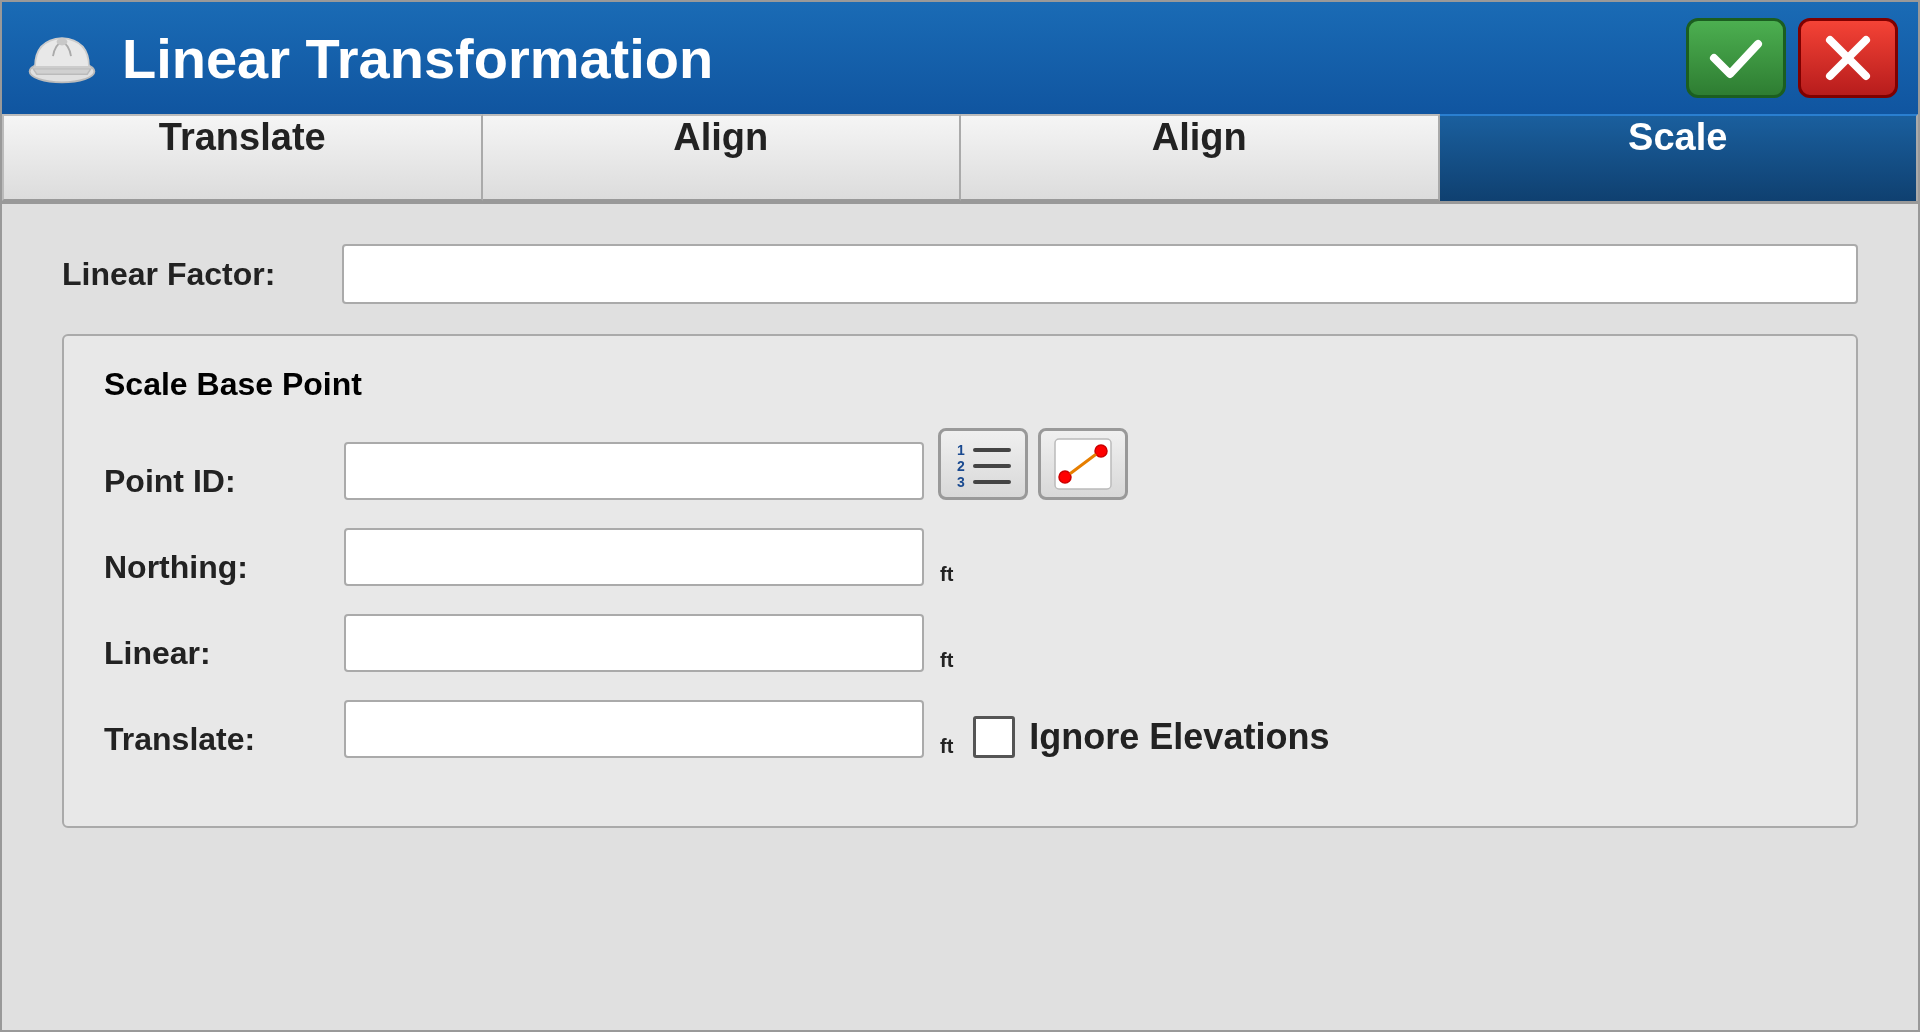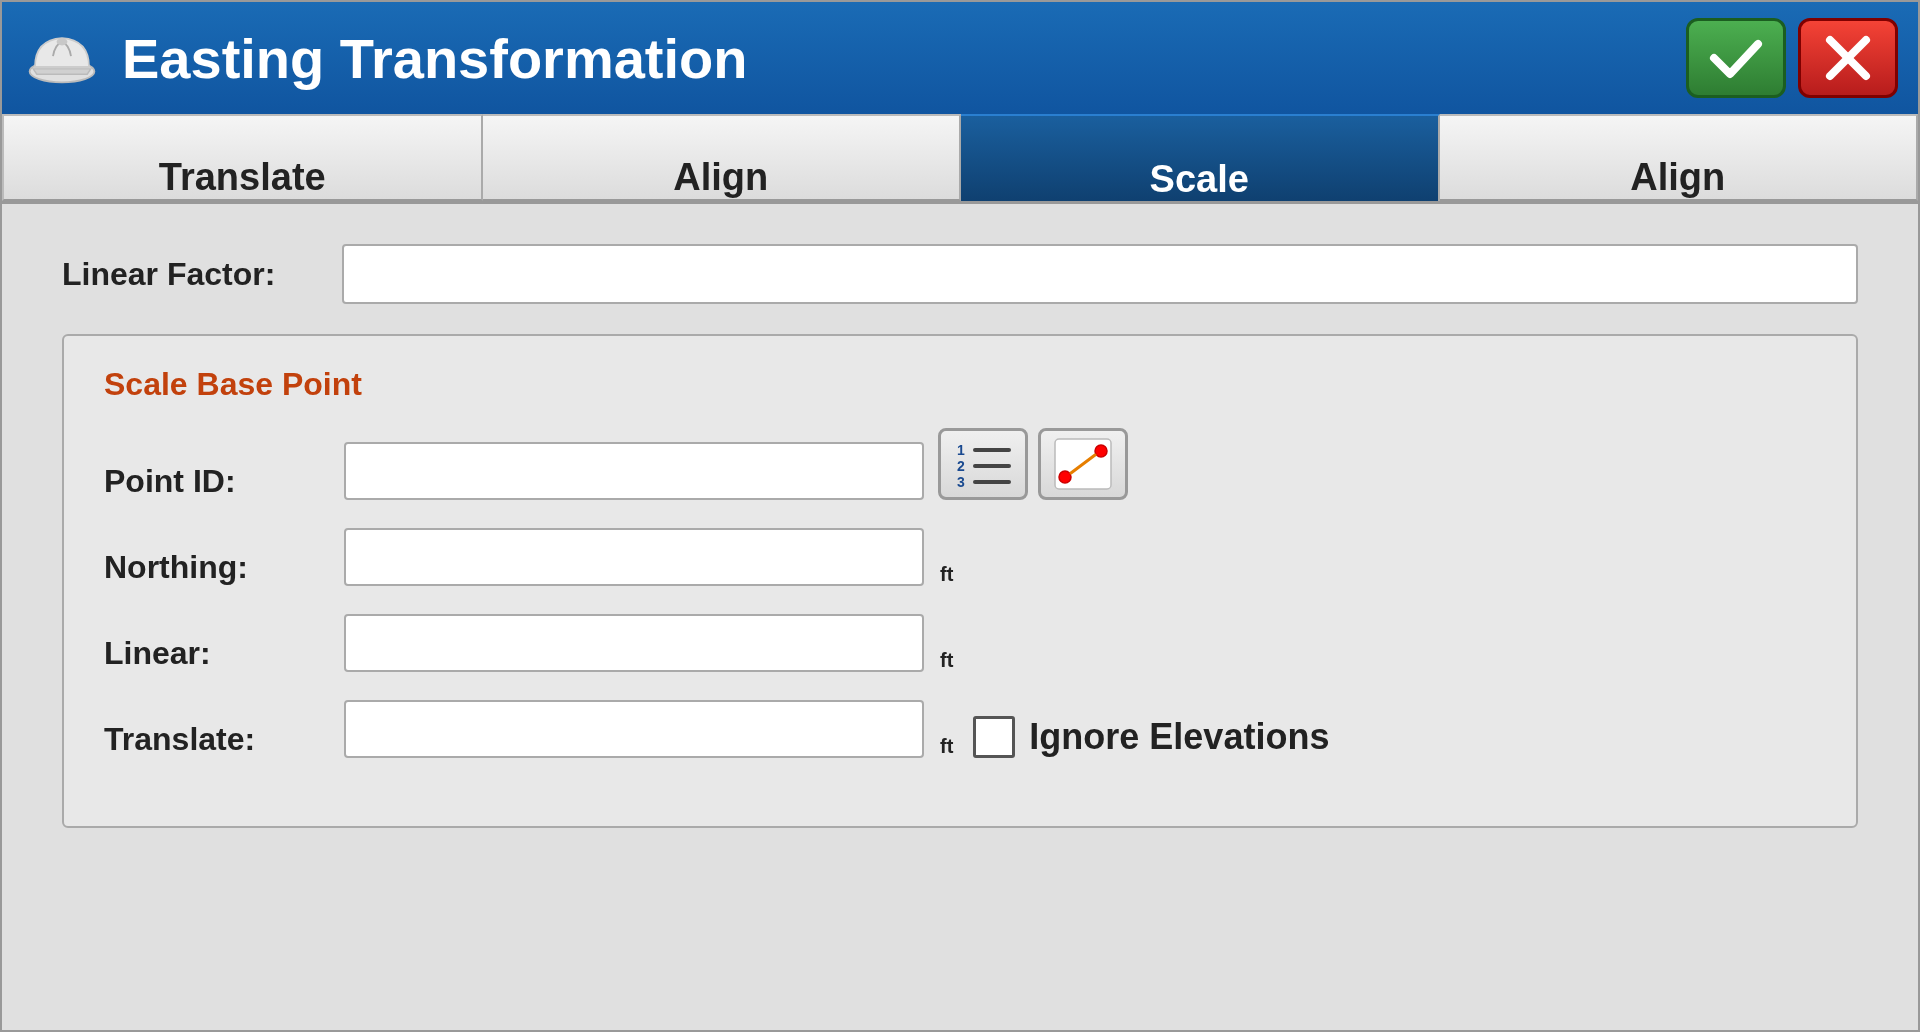--- a/index.html
+++ b/index.html
@@ -85,21 +85,21 @@
     .tabs {
       display: flex;
       background: #c8c8c8;
       border-bottom: 3px solid #999;
       height: 90px;
     }
 
     .tab {
       flex: 1;
       display: flex;
-      align-items: flex-end;
+      align-items: flex-start;
       justify-content: center;
       font-size: 38px;
       font-weight: bold;
       cursor: pointer;
       border-right: 2px solid #aaa;
       background: linear-gradient(180deg, #f5f5f5 0%, #dcdcdc 100%);
       border-top: 2px solid #bbb;
       border-bottom: 2px solid #999;
       color: #222;
     }
@@ -151,21 +151,21 @@
       border-radius: 6px;
       padding: 30px 40px 40px 40px;
       margin-top: 10px;
       background: #e8e8e8;
       position: relative;
     }
 
     .group-label {
       font-size: 32px;
       font-weight: bold;
-      color: #c2410c;
+      color: #000000;
       margin-bottom: 25px;
     }
 
     .group-form-row {
       display: flex;
       align-items: flex-end;
       margin-bottom: 28px;
     }
 
     .group-form-label {
@@ -260,21 +260,21 @@
     <div class="header-icon">
       <svg class="hardhat-svg" viewBox="0 0 80 80" xmlns="http://www.w3.org/2000/svg">
 
         <ellipse cx="40" cy="55" rx="36" ry="12" fill="#e0e0e0" stroke="#bbb" stroke-width="2"></ellipse>
         <path d="M10 50 Q10 20 40 18 Q70 20 70 50 Z" fill="#e8e8e8" stroke="#ccc" stroke-width="2"></path>
         <path d="M8 52 L72 52 L68 58 L12 58 Z" fill="#d0d0d0" stroke="#bbb" stroke-width="1.5"></path>
         <path d="M30 38 Q32 25 40 22 Q48 25 50 38" fill="none" stroke="#aaa" stroke-width="2"></path>
         <ellipse cx="40" cy="22" rx="6" ry="4" fill="#c8c8c8"></ellipse>
       </svg>
     </div>
-    <div class="header-title">Easting Transformation</div>
+    <div class="header-title">Linear Transformation</div>
     <div class="header-buttons">
       <div class="btn-ok">
         <svg viewBox="0 0 60 60" width="60" height="60">
           <polyline points="8,30 24,46 52,16" stroke="white" stroke-width="8" fill="none" stroke-linecap="round" stroke-linejoin="round"></polyline>
         </svg>
       </div>
       <div class="btn-cancel">
         <svg viewBox="0 0 60 60" width="60" height="60">
           <line x1="12" y1="12" x2="48" y2="48" stroke="white" stroke-width="8" stroke-linecap="round"></line>
           <line x1="48" y1="12" x2="12" y2="48" stroke="white" stroke-width="8" stroke-linecap="round"></line>
@@ -283,25 +283,25 @@
     </div>
   </div>
 
   <div class="tabs">
     <div class="tab">
       <span>Translate</span>
     </div>
     <div class="tab">
       <span>Align</span>
     </div>
+    <div class="tab">
+      <span>Align</span>
+    </div>
     <div class="tab active">
       <span>Scale</span>
-    </div>
-    <div class="tab">
-      <span>Align</span>
     </div>
   </div>
 
   <div class="content">
 
     <div class="form-row">
       <div class="form-label">Linear Factor:</div>
       <input class="form-input-wide" type="text" value="" style="">
     </div>
 

